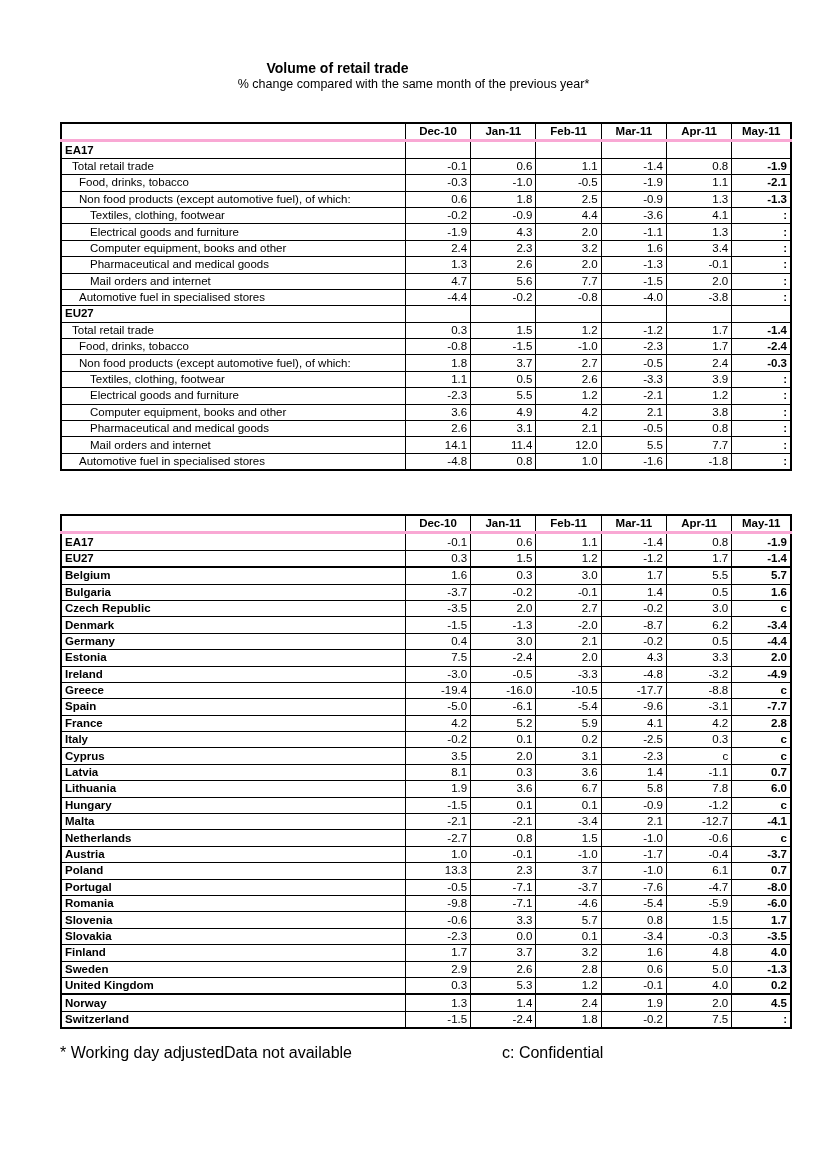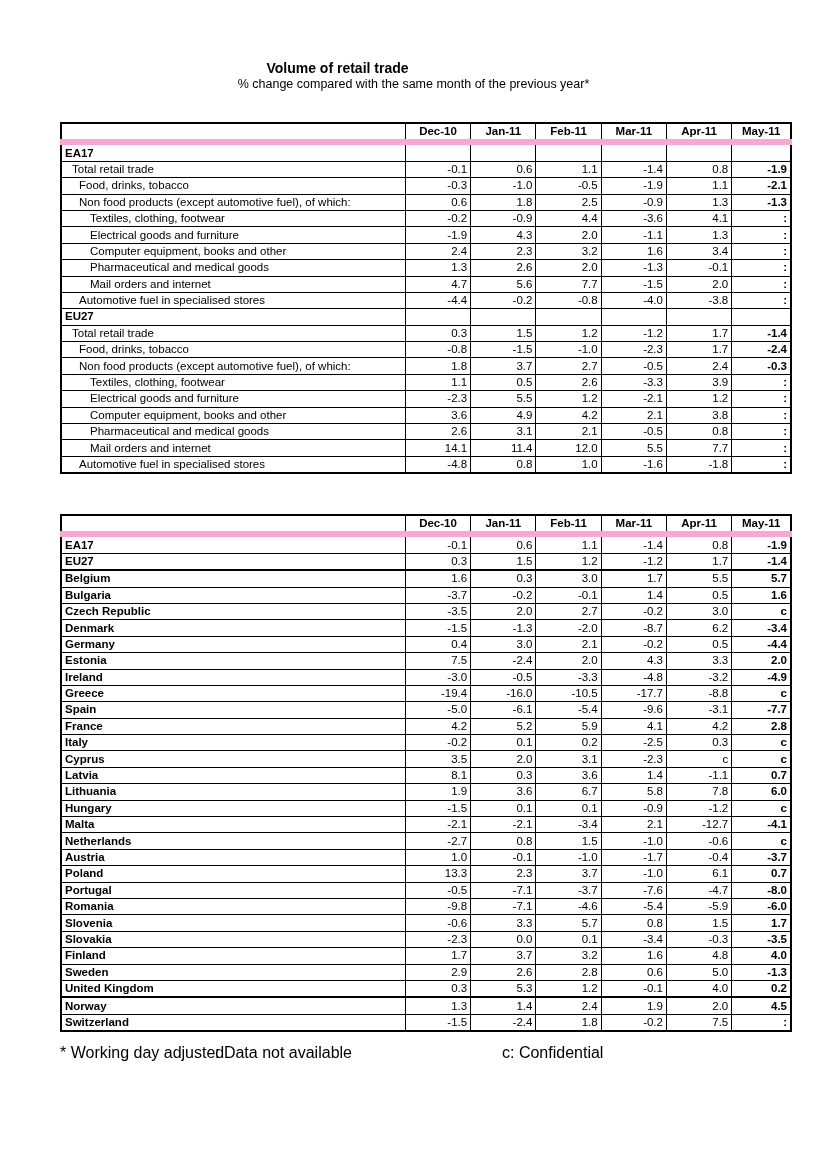--- a/index.html
+++ b/index.html
@@ -2,21 +2,21 @@
 <html><head>
 <meta charset="utf-8">
 <style>
   html, body { margin: 0; padding: 0; background: #ffffff; }
   body { width: 827px; height: 1169px; position: relative; font-family: "Liberation Sans", sans-serif; color: #000; }
   .title { position: absolute; top: 60px; left: 0; width: 675px; text-align: center; font-size: 14px; font-weight: bold; }
   .subtitle { position: absolute; top: 77px; left: 0; width: 827px; text-align: center; font-size: 12.5px; }
   table.dt { position: absolute; left: 60px; width: 732px; border-collapse: collapse; font-size: 11.5px; table-layout: fixed; }
   table.dt td, table.dt th { border: 1px solid #000; padding: 0 3px; height: 15.4px; line-height: 15px; white-space: nowrap; overflow: hidden; }
   table.dt { border: 2px solid #000; }
-  table.dt th { font-weight: bold; text-align: center; border-bottom: 6px solid #f9a8d4; }
+  table.dt th { font-weight: bold; text-align: center; border-bottom: 3px solid #f9a8d4; }
   table.dt td.num { text-align: right; }
   table.dt td.may { font-weight: bold; }
   table.dt col.lab { width: 343px; }
   table.dt col.c { width: 65px; }
   table.dt col.cl { width: 59px; }
   .grp { font-weight: bold; }
   .l1 { padding-left: 10px !important; margin-left: 47px; }
   .l2 { padding-left: 17px !important; }
   .l3 { padding-left: 28px !important; }
   tr.sep-top td { border-top: 2px solid #000; }

